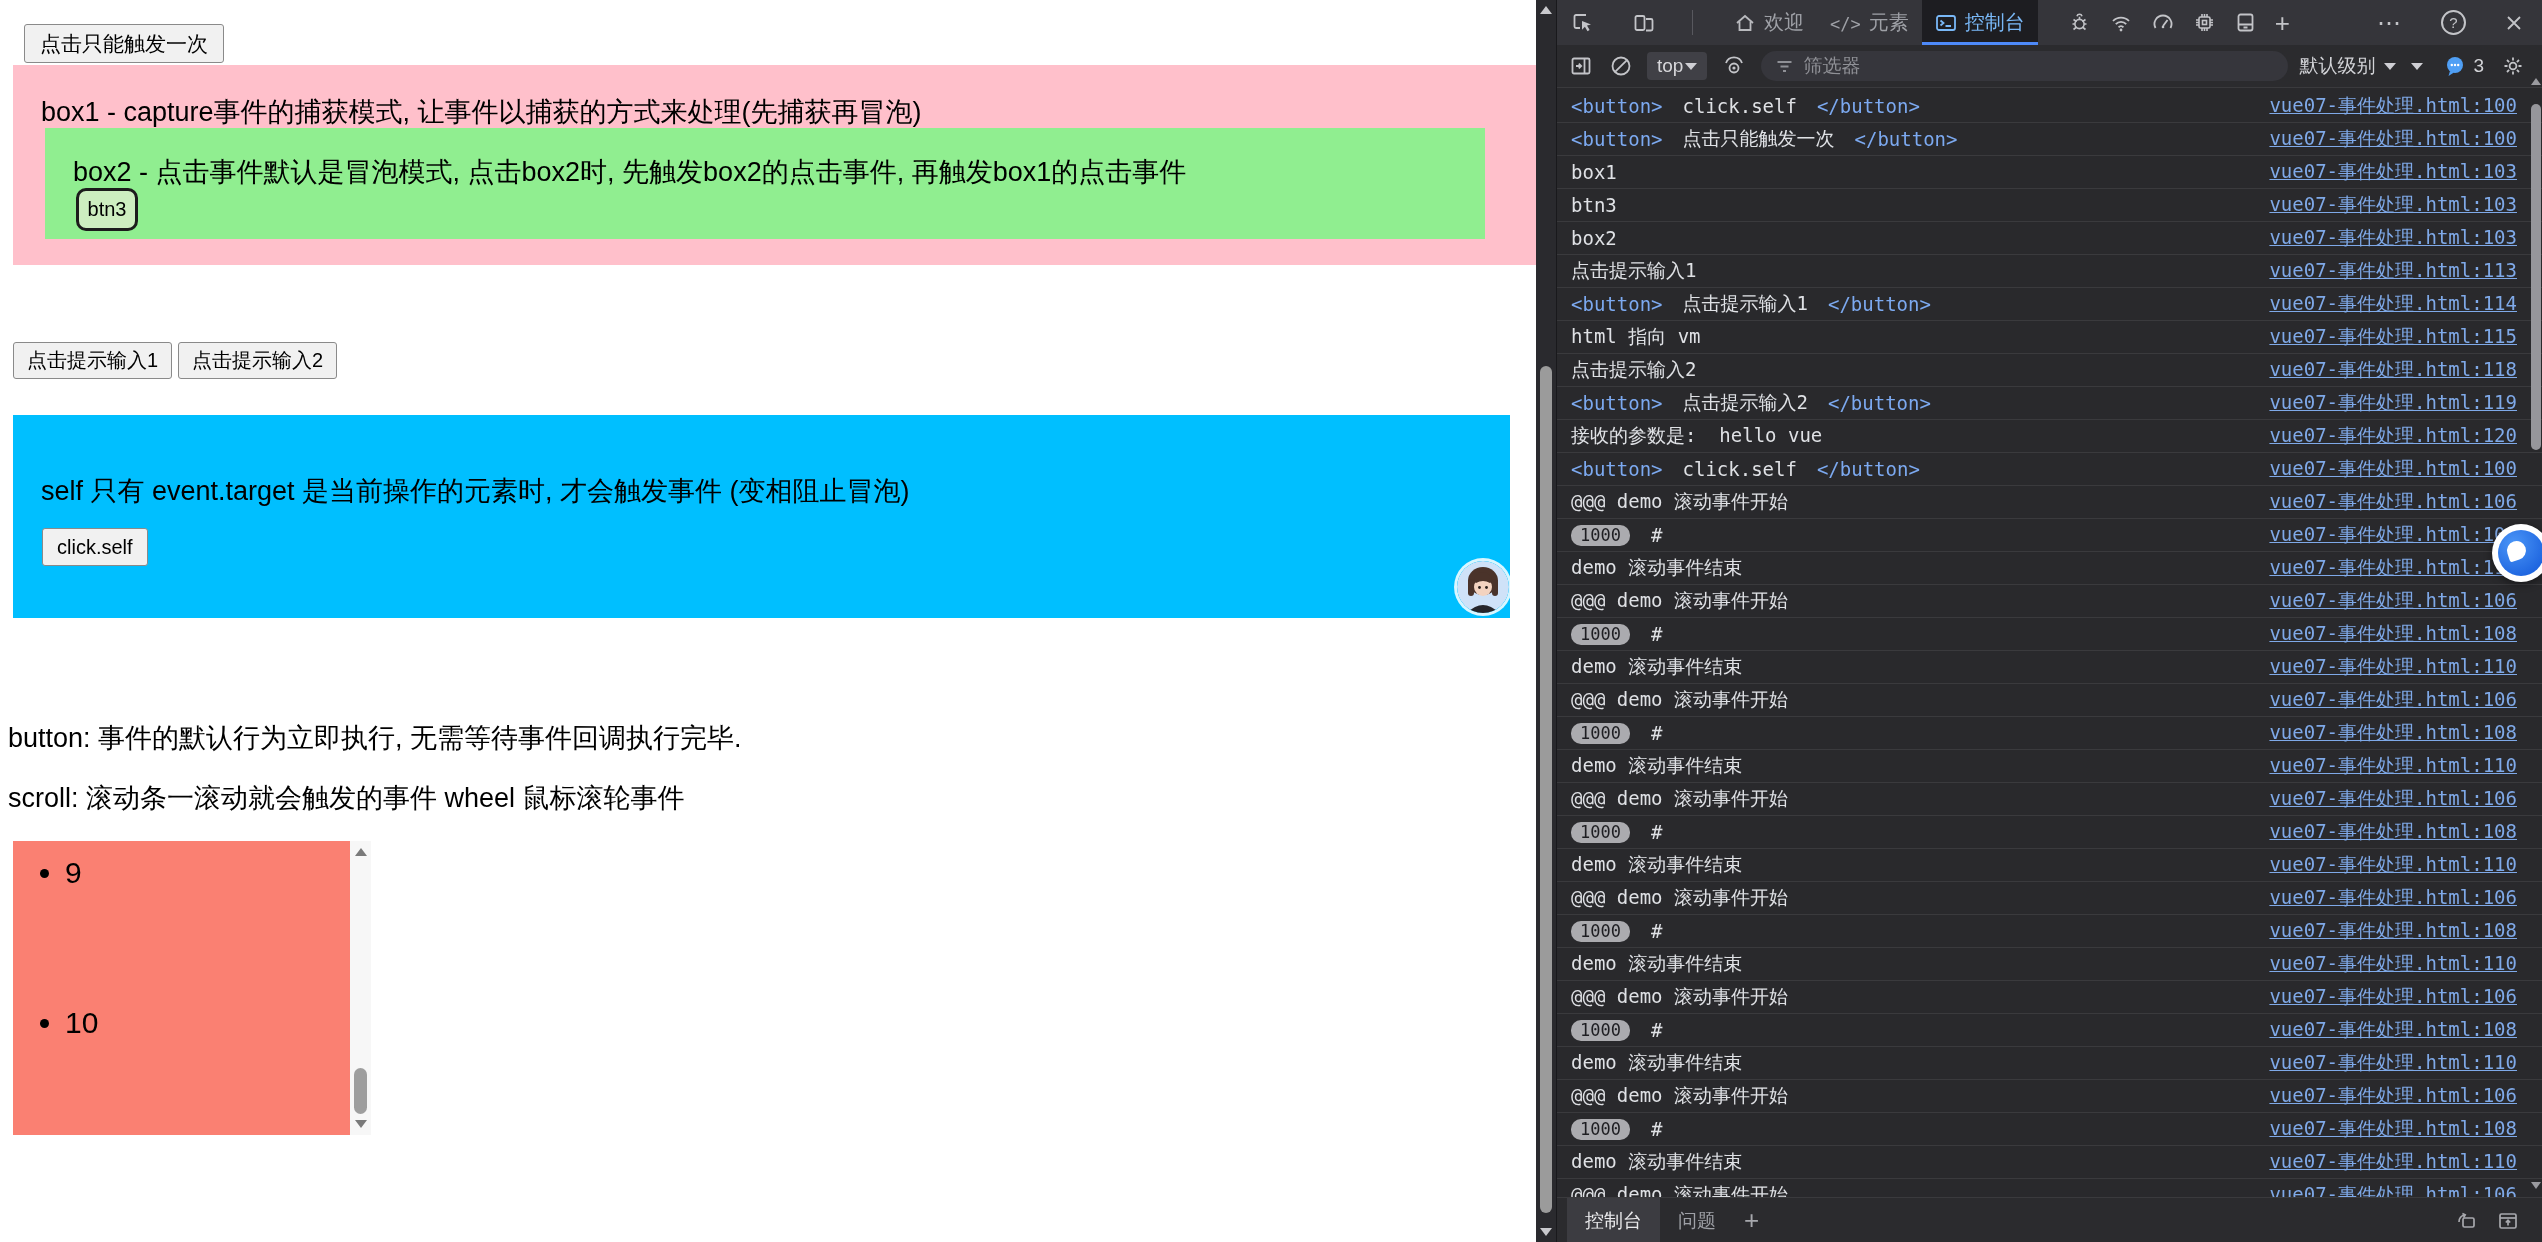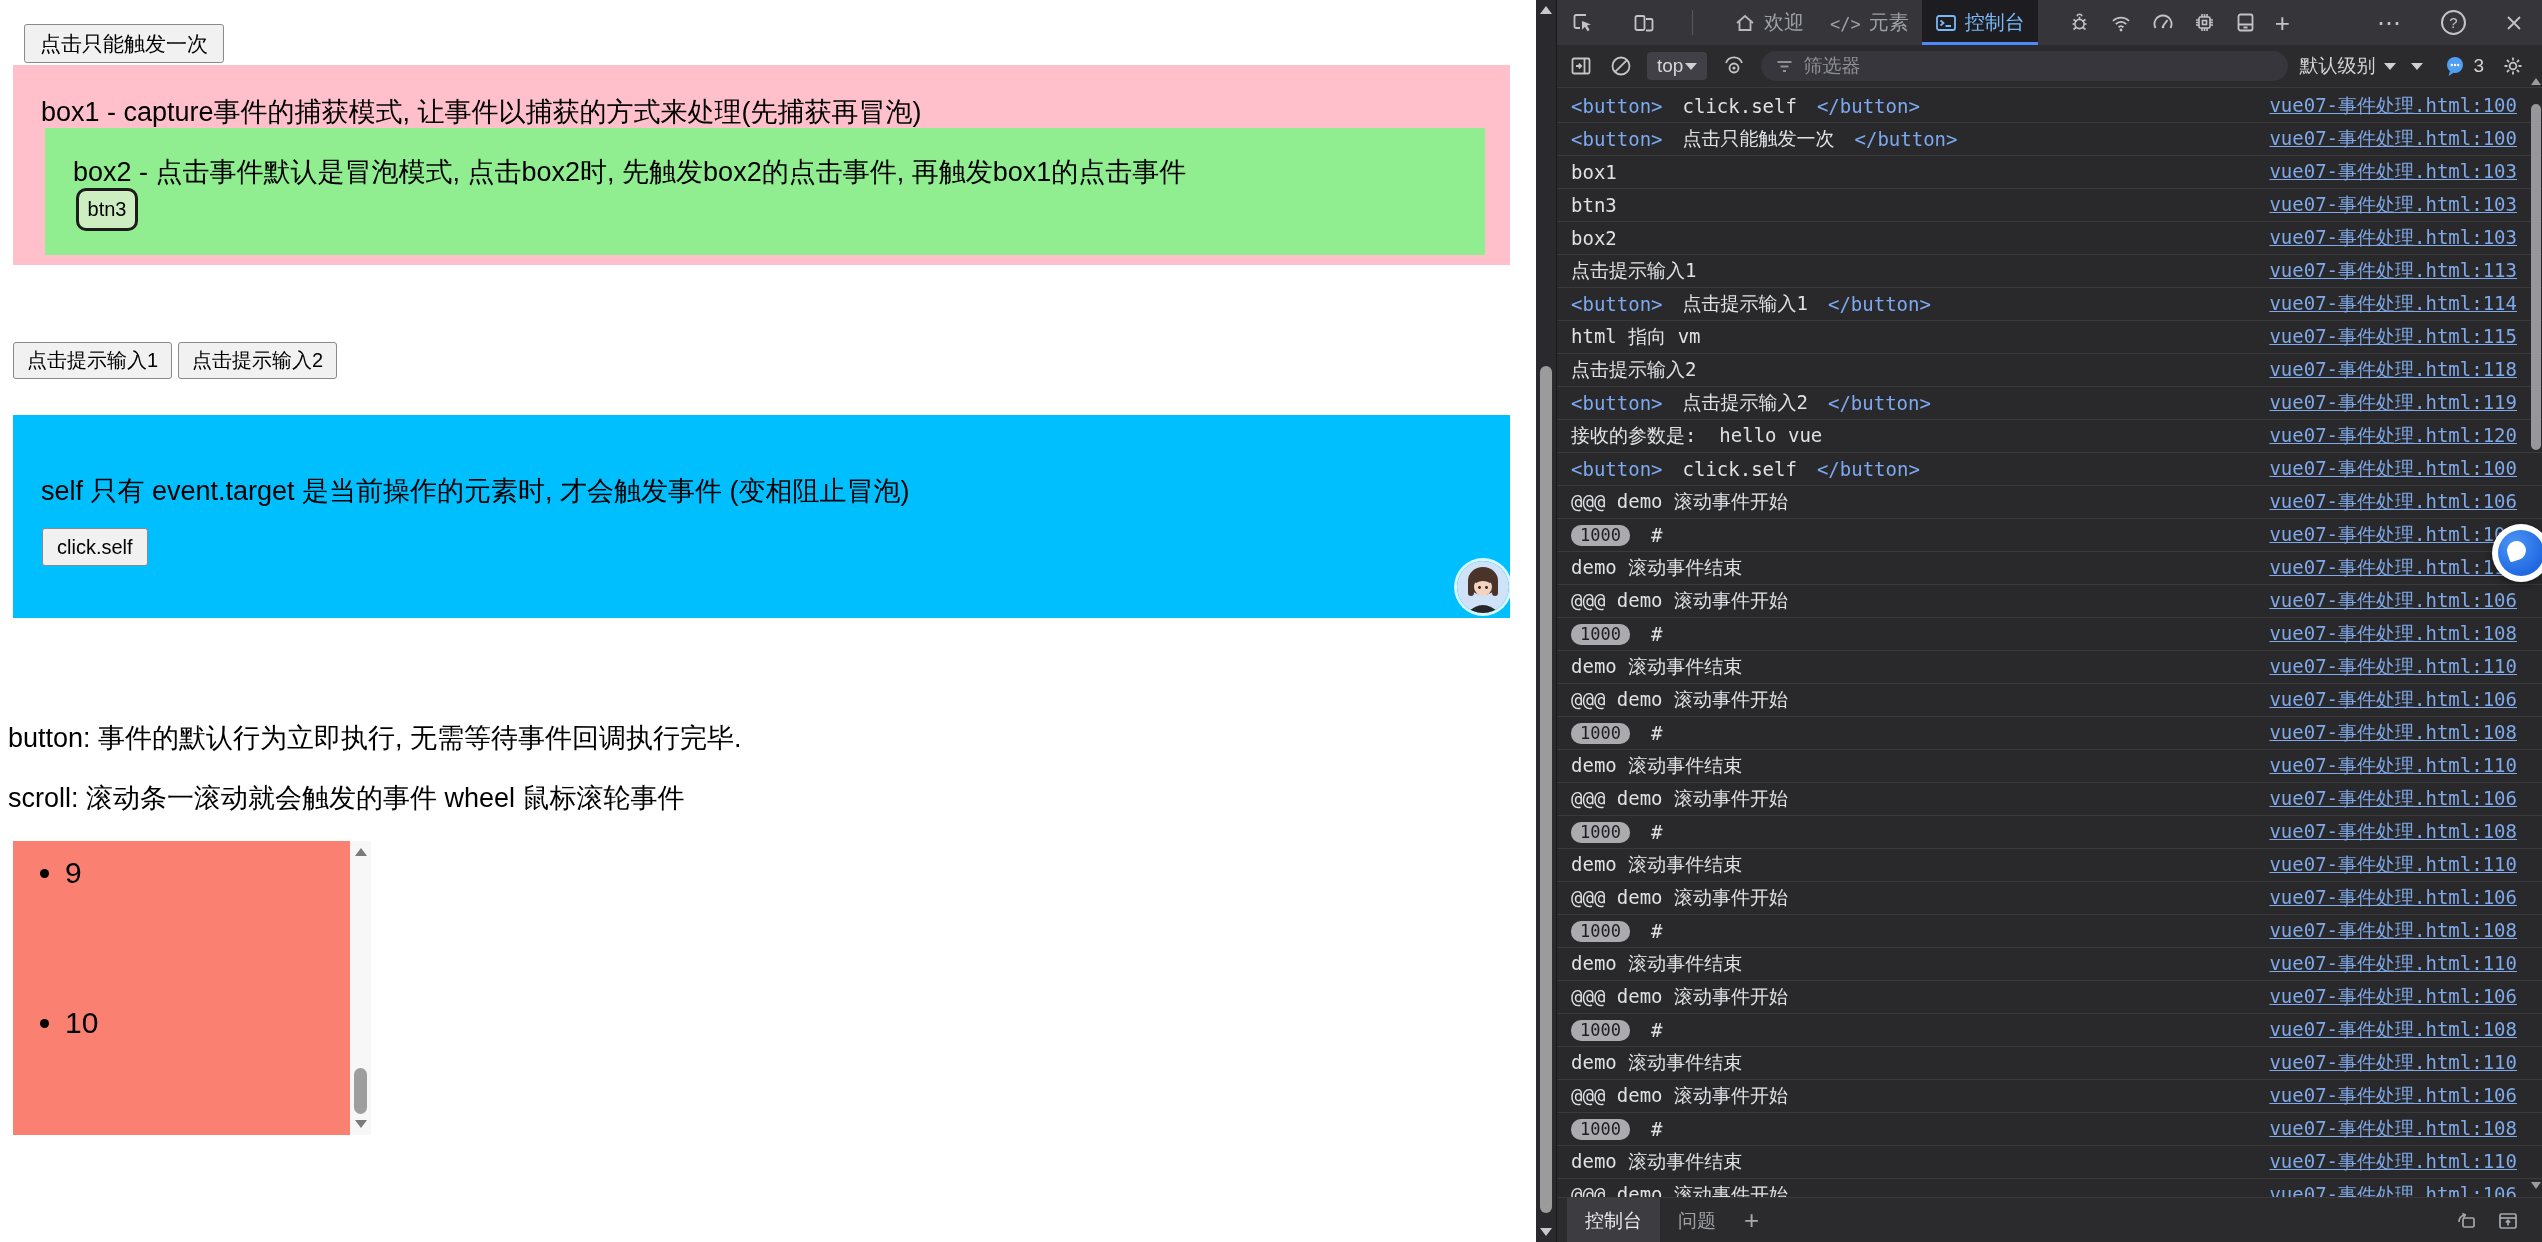--- a/index.html
+++ b/index.html
@@ -7,23 +7,23 @@
     position:relative;width:2542px;height:1242px;overflow:hidden;background:#fff;
     font-family:"Liberation Sans",sans-serif;
   }
   
   #page{position:absolute;left:0;top:0;width:1536px;height:1242px;background:#fff;}
   .native-btn{
     background:#f1f1f1;border:1px solid #8a8a8a;border-radius:3px;color:#000;
     font-family:"Liberation Sans",sans-serif;display:inline-flex;align-items:center;justify-content:center;
   }
   #btn-once{position:absolute;left:24px;top:24px;height:39px;padding:0 15px;font-size:21px;}
-  #box1{position:absolute;left:13px;top:65px;width:1497px;height:200px;background:var(--pink);}
+  #box1{position:absolute;left:13px;top:65px;width:1497px;height:200px;background:var(--pink);padding-left:28px;}
   #box1-text{position:absolute;left:28px;top:29px;font-size:27px;color:#000;}
-  #box2{position:absolute;left:32px;top:63px;width:1440px;height:127px;background:var(--green);}
+  #box2{position:absolute;left:32px;top:63px;width:1440px;height:111px;background:var(--green);}
   #box2-text{position:absolute;left:28px;top:26px;font-size:27px;color:#000;}
   #btn3{position:absolute;left:31px;top:60px;width:62px;height:43px;background:var(--btn3_bg);
     border:3px solid #1c1c1c;border-radius:10px;font-size:20px;}
   #btn-tip1{position:absolute;left:13px;top:342px;height:37px;padding:0 13px;font-size:20px;}
   #btn-tip2{position:absolute;left:178px;top:342px;height:37px;padding:0 13px;font-size:20px;}
   #box-self{position:absolute;left:13px;top:415px;width:1497px;height:203px;background:var(--blue);}
   #self-text{position:absolute;left:28px;top:58px;font-size:27px;color:#000000;}
   #btn-clickself{position:absolute;left:29px;top:113px;height:38px;padding:0 14px;font-size:20px;}
   #avatar{position:absolute;left:1444px;top:146px;width:52px;height:52px;border-radius:50%;overflow:hidden;
     box-shadow:0 0 0 3px rgba(255,255,255,.85);}

